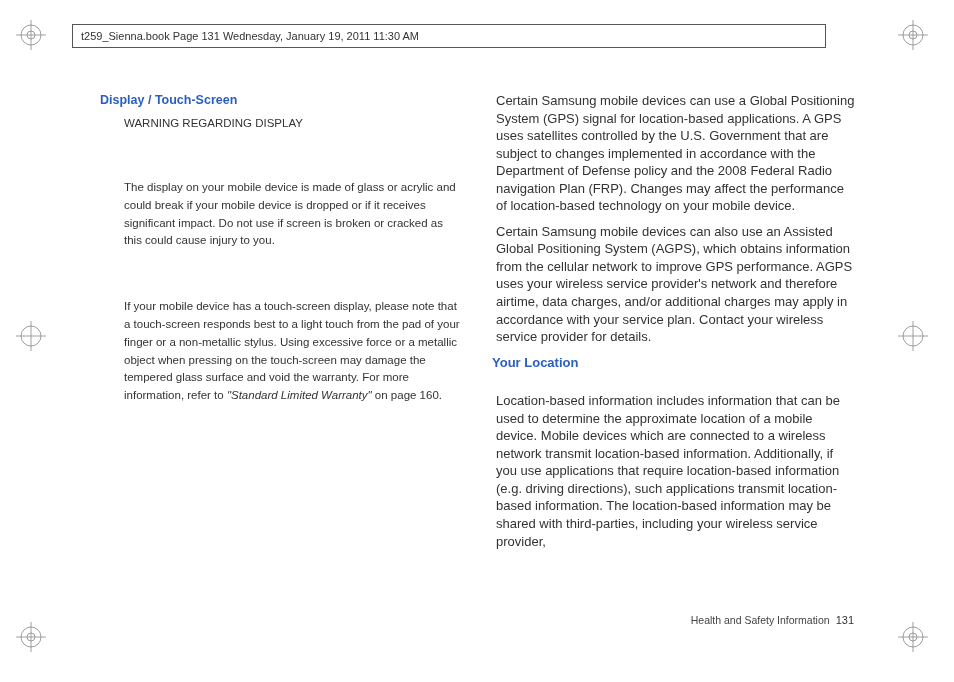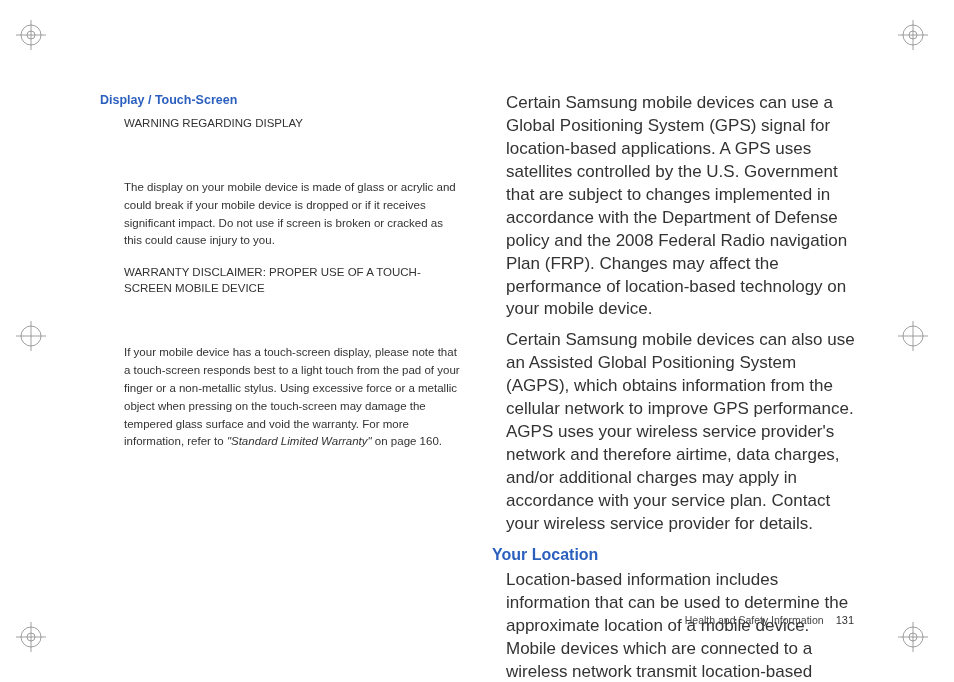--- a/index.html
+++ b/index.html
@@ -18,29 +18,29 @@
 
   
   .header-box { position: absolute; left: 72px; top: 24px; width: 754px; height: 24px; border: 1px solid #555; display: flex; align-items: center; padding: 0 8px; }
   .header-text { font-size: 11px; color: #333; white-space: nowrap; }
 
   
   .content { position: absolute; left: 100px; top: 92px; width: 756px; height: 520px; display: flex; gap: 28px; }
   .col { flex: 1; font-size: 12px; line-height: 1.35; color: #333; }
 
   .h-blue { color: #2b5fbe; font-weight: bold; font-size: 12.5px; margin-bottom: 6px; }
-  .sub-blue { color: #2b5fbe; font-weight: bold; font-size: 16px; margin: 6px 0 4px; }
+  .sub-blue { color: #2b5fbe; font-weight: bold; font-size: 13px; margin: 6px 0 21px; }
   .intro { font-size: 11.5px; margin: 0 6px 8px 6px; line-height: 1.35; }
-  .para { font-size: 17px; margin: 0 0 8px 14px; line-height: 1.35; }
+  .para { font-size: 13px; margin: 0 0 8px 4px; line-height: 1.35; }
   .indent-block { margin-left: 24px; margin-right: 4px; }
   .bold-h { font-weight: normal; font-size: 11.5px; margin-bottom: 10px; line-height: 1.4; }
   .body-p { font-size: 11.5px; line-height: 1.55; margin-bottom: 14px; margin-top: 48px; }
   .ital { font-style: italic; }
 
-  .footer { position: absolute; right: 100px; bottom: 56px; font-size: 10.5px; color: #444; display: flex; align-items: baseline; gap: 12px; }
+  .footer { position: absolute; right: 100px; bottom: 56px; font-size: 10.5px; color: #444; display: flex; align-items: baseline; gap: 6px; }
   .page-num { font-size: 11px; color: #333; text-align: center; }
 
   
   .reg-stroke { fill: none; stroke: #888; stroke-width: 0.8; }
 </style>
 </head>
 <body>
 
 <div class="page">
 
@@ -84,31 +84,33 @@
       </svg>
   </div>
   <div class="crop mid-right">
     <svg width="40" height="40">
         <circle cx="15" cy="15" r="10" class="reg-stroke"></circle>
         <line x1="15" y1="0" x2="15" y2="30" class="reg-stroke"></line>
         <line x1="0" y1="15" x2="30" y2="15" class="reg-stroke"></line>
       </svg>
   </div>
 
+  <div class="header-box">
+    <span class="header-text">t259_Sienna.book  Page 131  Wednesday, January 19, 2011  11:30 AM</span>
+  </div>
 
   <div class="content">
 
     <div class="col">
       <div class="h-blue">Display / Touch-Screen</div>
 
       <div class="indent-block">
         <p class="bold-h">WARNING REGARDING DISPLAY</p>
         <p class="body-p">The display on your mobile device is made of glass or acrylic and could break if your mobile device is dropped or if it receives significant impact. Do not use if screen is broken or cracked as this could cause injury to you.</p>
 
-        <p class="bold-h">WARRANTY DISCLAIMER: PROPER USE OF A TOUCH-SCREEN MOBILE DEVICE</p>
         <p class="body-p">
           <span>If your mobile device has a touch-screen display, please note that a touch-screen responds best to a light touch from the pad of your finger or a non-metallic stylus. Using excessive force or a metallic object when pressing on the touch-screen may damage the tempered glass surface and void the warranty. For more information, refer to </span>
           <span class="ital">"Standard Limited Warranty"</span>
           <span>  on page 160.</span>
         </p>
       </div>
     </div>
 
     <div class="col">
       <p class="para">Certain Samsung mobile devices can use a Global Positioning System (GPS) signal for location-based applications. A GPS uses satellites controlled by the U.S. Government that are subject to changes implemented in accordance with the Department of Defense policy and the 2008 Federal Radio navigation Plan (FRP). Changes may affect the performance of location-based technology on your mobile device.</p>

